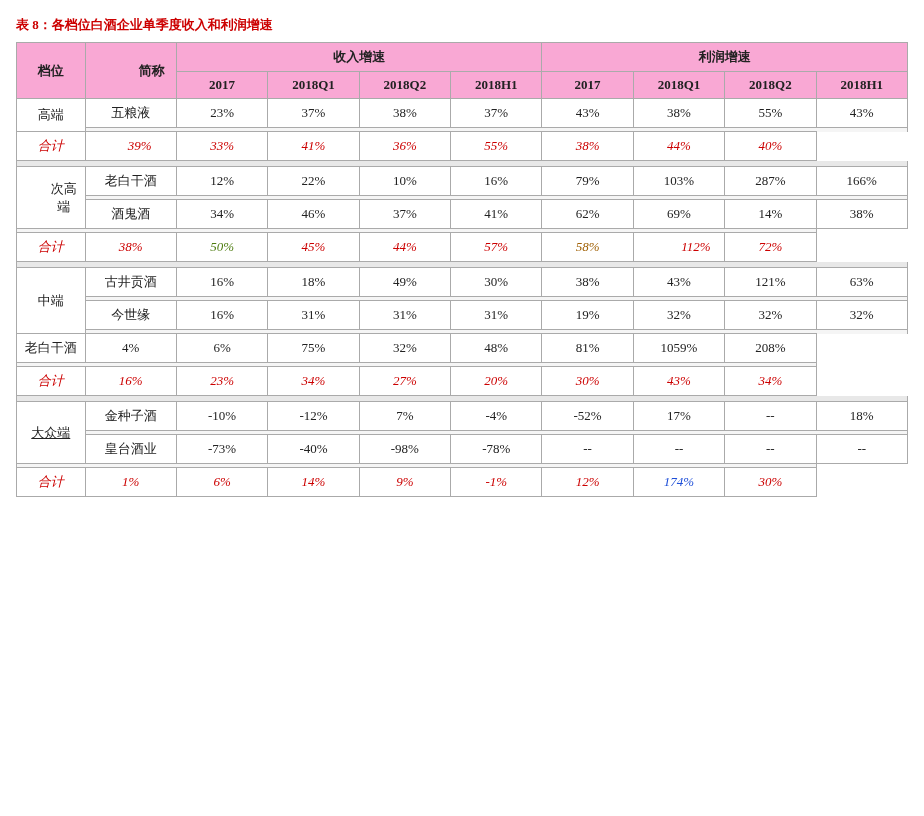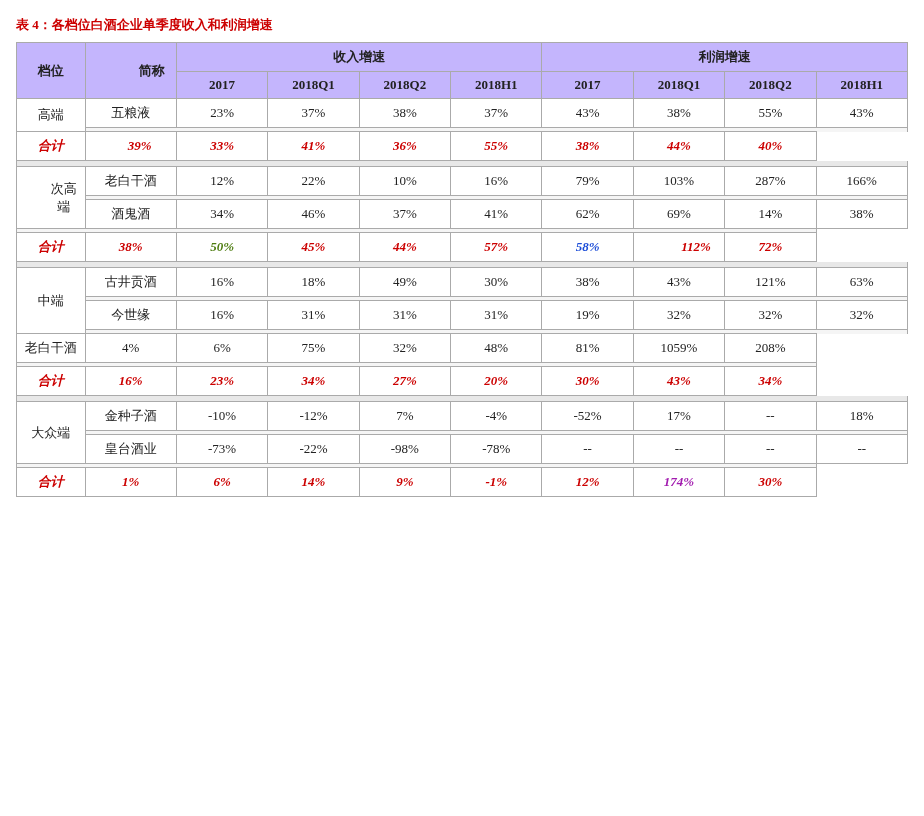--- a/index.html
+++ b/index.html
@@ -28,36 +28,36 @@
       border: 1px solid #aaa;
       text-align: center;
       padding: 5px 6px;
       font-size: 13px;
     }
     th {
       background: #fff;
       font-weight: bold;
     }
     .header-group th {
-      background: #c4b5fd;
+      background: #f9a8d4;
     }
     .col-level { width: 60px; }
     .col-name { width: 80px; padding-left: 48px; }
     .col-data { width: 80px; }
     tr.subtotal td {
       color: #c00;
-      font-weight: bold;
+      font-weight: normal;
       font-style: italic;
     }
   </style>
 </head>
 <body>
 
 <div class="table-title">
-  <span>表 4：</span><span>各档位白酒企业单季度收入和利润增速</span>
+  <span>表 8：</span><span>各档位白酒企业单季度收入和利润增速</span>
 </div>
 
 <table>
   <thead>
     <tr class="header-group">
       <th rowspan="2" class="col-level">档位</th>
       <th rowspan="2" class="col-name">简称</th>
       <th colspan="4">收入增速</th>
       <th colspan="4">利润增速</th>
     </tr>
@@ -131,21 +131,21 @@
       <tr>
         <td colspan="9" style="height: 4px; background: rgb(245, 245, 245); padding: 0px; border-top: none; border-bottom: none;"></td>
       </tr>
       <tr class="subtotal">
         <td style="color: rgb(204, 0, 0);">合计</td>
         <td style="color: rgb(204, 0, 0);">38%</td>
         <td style="color: #4d7c0f;">50%</td>
         <td style="color: rgb(204, 0, 0);">45%</td>
         <td style="color: rgb(204, 0, 0);">44%</td>
         <td style="color: rgb(204, 0, 0); margin-left: 16px;">57%</td>
-        <td style="color: #1d4ed8;">58%</td>
+        <td style="color: #a16207;">58%</td>
         <td style="color: rgb(204, 0, 0); padding-left: 40px;">112%</td>
         <td style="color: rgb(204, 0, 0);">72%</td>
       </tr>
       <tr>
         <td colspan="10" style="height: 6px; background: rgb(232, 232, 232); padding: 0px; border-top: none; border-bottom: none;"></td>
       </tr>
       <tr>
         <td rowspan="4" style="vertical-align: middle;">中端</td>
         <td>古井贡酒</td>
         <td>16%</td>
@@ -196,53 +196,53 @@
         <td style="color: rgb(204, 0, 0);">27%</td>
         <td style="color: rgb(204, 0, 0);">20%</td>
         <td style="color: rgb(204, 0, 0);">30%</td>
         <td style="color: rgb(204, 0, 0);">43%</td>
         <td style="color: rgb(204, 0, 0);">34%</td>
       </tr>
       <tr>
         <td colspan="10" style="height: 6px; background: rgb(232, 232, 232); padding: 0px; border-top: none; border-bottom: none;"></td>
       </tr>
       <tr>
-        <td rowspan="3" style="vertical-align: middle;">大众端</td>
+        <td rowspan="3" style="vertical-align: middle; text-decoration: underline;">大众端</td>
         <td>金种子酒</td>
         <td>-10%</td>
         <td>-12%</td>
         <td>7%</td>
         <td>-4%</td>
         <td>-52%</td>
         <td>17%</td>
         <td>--</td>
         <td>18%</td>
       </tr>
       <tr>
         <td colspan="9" style="height: 4px; background: rgb(245, 245, 245); padding: 0px; border-top: none; border-bottom: none;"></td>
       </tr>
       <tr>
         <td>皇台酒业</td>
         <td>-73%</td>
-        <td>-22%</td>
+        <td>-40%</td>
         <td>-98%</td>
         <td>-78%</td>
         <td>--</td>
         <td>--</td>
         <td>--</td>
         <td>--</td>
       </tr>
       <tr>
         <td colspan="9" style="height: 4px; background: rgb(245, 245, 245); padding: 0px; border-top: none; border-bottom: none;"></td>
       </tr>
       <tr class="subtotal">
         <td style="color: rgb(204, 0, 0);">合计</td>
         <td style="color: rgb(204, 0, 0);">1%</td>
         <td style="color: rgb(204, 0, 0);">6%</td>
         <td style="color: rgb(204, 0, 0);">14%</td>
         <td style="color: rgb(204, 0, 0);">9%</td>
         <td style="color: rgb(204, 0, 0);">-1%</td>
         <td style="color: rgb(204, 0, 0);">12%</td>
-        <td style="color: #a21caf; text-align: center;">174%</td>
+        <td style="color: #1d4ed8; text-align: center;">174%</td>
         <td style="color: rgb(204, 0, 0);">30%</td>
       </tr>
     </tbody>
 </table>
 
 </body></html>

